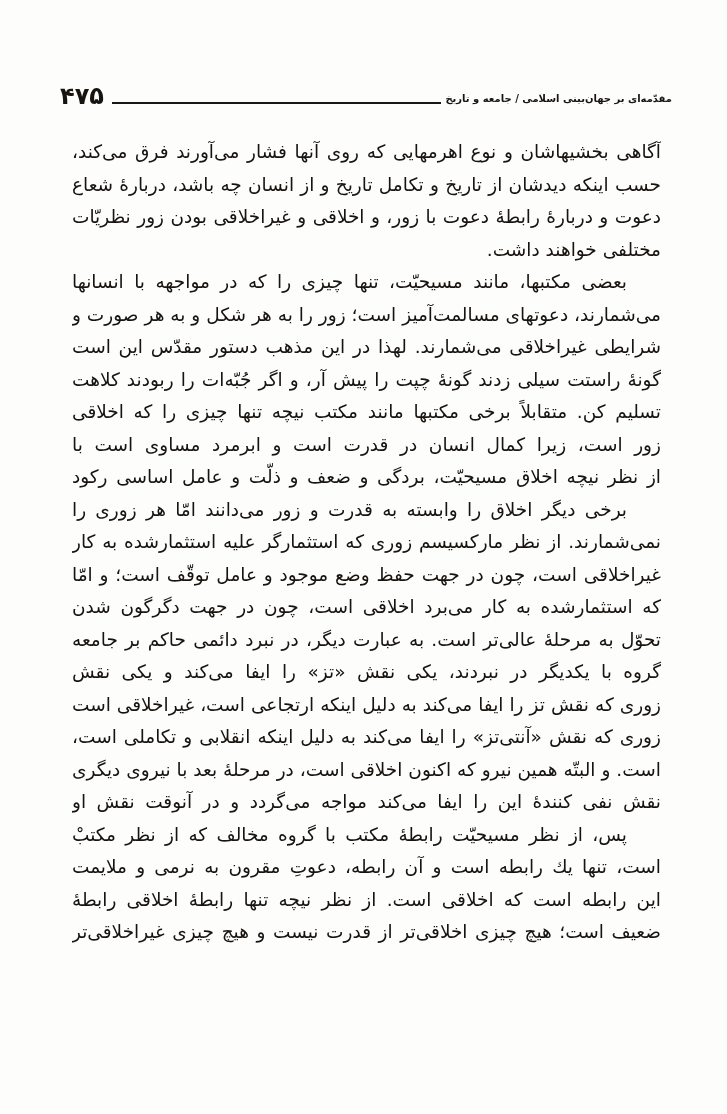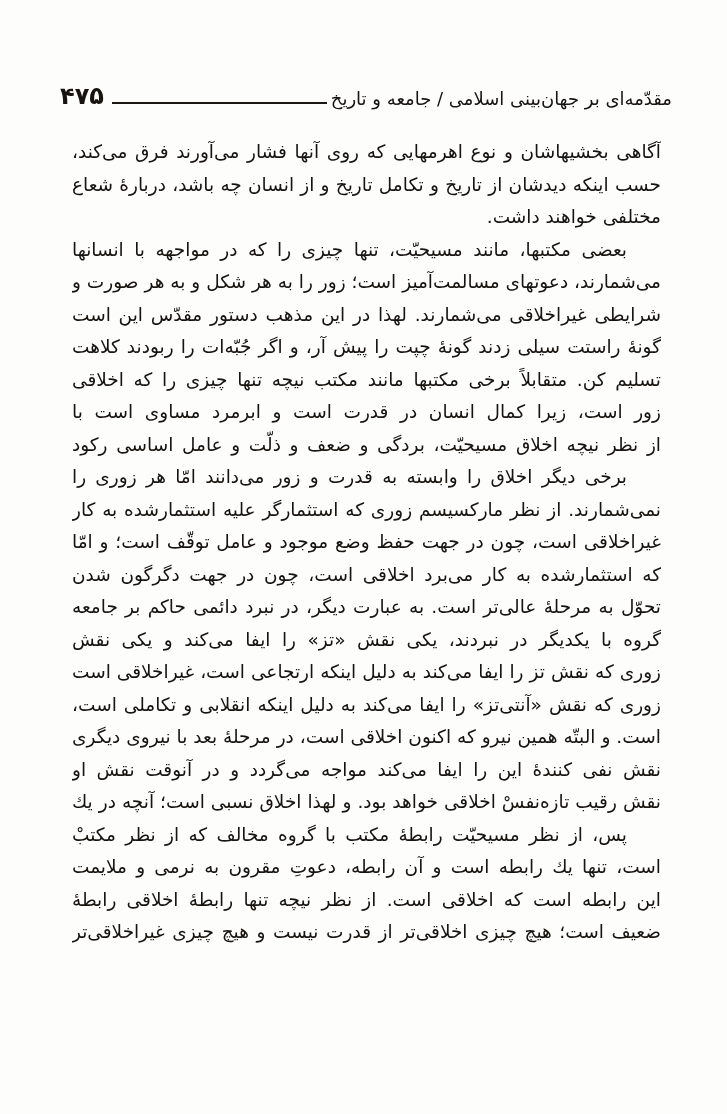--- a/index.html
+++ b/index.html
@@ -13,22 +13,22 @@
     overflow:hidden;
   }
   
   .running-head {
     position:absolute;
     top:84px; right:55px; left:60px;
     display:flex;
     align-items:center;
   }
   .head-title {
-    font-size:18px;
-    font-weight:normal;
+    font-size:10px;
+    font-weight:bold;
     white-space:nowrap;
     letter-spacing:0;
   }
   .head-rule {
     flex:1 1 auto;
     height:2px;
     background:#1a1611;
     margin:10px 4px 0 8px;
     align-self:center;
   }
@@ -70,38 +70,38 @@
 
   <div class="running-head">
     <div class="head-title">مقدّمه‌ای بر جهان‌بینی اسلامی / جامعه و تاریخ</div>
     <div class="head-rule"></div>
     <div class="page-number">۴۷۵</div>
   </div>
 
   <div class="text-block" id="text-block">
       <div class="line">آگاهی بخشیهاشان و نوع اهرمهایی که روی آنها فشار می‌آورند فرق می‌کند، مکتبها بر</div>
       <div class="line">حسب اینکه دیدشان از تاریخ و تکامل تاریخ و از انسان چه باشد، دربارهٔ شعاع تأثیر</div>
+      <div class="line">دعوت و دربارهٔ رابطهٔ دعوت با زور، و اخلاقی و غیراخلاقی بودن زور نظریّات</div>
       <div class="line endline">مختلفی خواهند داشت.</div>
       <div class="line indent">بعضی مکتبها، مانند مسیحیّت، تنها چیزی را که در مواجهه با انسانها اخلاقی</div>
       <div class="line">می‌شمارند، دعوتهای مسالمت‌آمیز است؛ زور را به هر شکل و به هر صورت و در هر</div>
       <div class="line">شرایطی غیراخلاقی می‌شمارند. لهذا در این مذهب دستور مقدّس این است که اگر به</div>
       <div class="line">گونهٔ راستت سیلی زدند گونهٔ چپت را پیش آر، و اگر جُبّه‌ات را ربودند کلاهت را هم</div>
       <div class="line">تسلیم کن. متقابلاً برخی مکتبها مانند مکتب نیچه تنها چیزی را که اخلاقی می‌داند</div>
       <div class="line">زور است، زیرا کمال انسان در قدرت است و ابرمرد مساوی است با مقتدرترین مرد.</div>
       <div class="line">از نظر نیچه اخلاق مسیحیّت، بردگی و ضعف و ذلّت و عامل اساسی رکود بشریّت</div>
       <div class="line indent">برخی دیگر اخلاق را وابسته به قدرت و زور می‌دانند امّا هر زوری را اخلاق</div>
       <div class="line">نمی‌شمارند. از نظر مارکسیسم زوری که استثمارگر علیه استثمارشده به کار می‌برد</div>
       <div class="line">غیراخلاقی است، چون در جهت حفظ وضع موجود و عامل توقّف است؛ و امّا زوری</div>
       <div class="line">که استثمارشده به کار می‌برد اخلاقی است، چون در جهت دگرگون شدن جامعه و</div>
       <div class="line">تحوّل به مرحلهٔ عالی‌تر است. به عبارت دیگر، در نبرد دائمی حاکم بر جامعه که دو</div>
       <div class="line">گروه با یکدیگر در نبردند، یکی نقش «تز» را ایفا می‌کند و یکی نقش «آنتی‌تز» را.</div>
       <div class="line">زوری که نقش تز را ایفا می‌کند به دلیل اینکه ارتجاعی است، غیراخلاقی است و</div>
       <div class="line">زوری که نقش «آنتی‌تز» را ایفا می‌کند به دلیل اینکه انقلابی و تکاملی است، اخلاقی</div>
       <div class="line">است. و البتّه همین نیرو که اکنون اخلاقی است، در مرحلهٔ بعد با نیروی دیگری که</div>
       <div class="line">نقش نفی کنندهٔ این را ایفا می‌کند مواجه می‌گردد و در آنوقت نقش او ارتجاعی و</div>
-      <div class="line">نقش رقیب تازه‌نفسْ اخلاقی خواهد بود. و لهذا اخلاق نسبی است؛ آنچه در یك</div>
       <div class="line indent">پس، از نظر مسیحیّت رابطهٔ مکتب با گروه مخالف که از نظر مکتبْ ضدّتکاملی</div>
       <div class="line">است، تنها یك رابطه است و آن رابطه، دعوتِ مقرون به نرمی و ملایمت است و تنها</div>
       <div class="line">این رابطه است که اخلاقی است. از نظر نیچه تنها رابطهٔ اخلاقی رابطهٔ قدرتمند با</div>
       <div class="line">ضعیف است؛ هیچ چیزی اخلاقی‌تر از قدرت نیست و هیچ چیزی غیراخلاقی‌تر از</div>
     </div>
 
 </div>
 
 </body></html>

